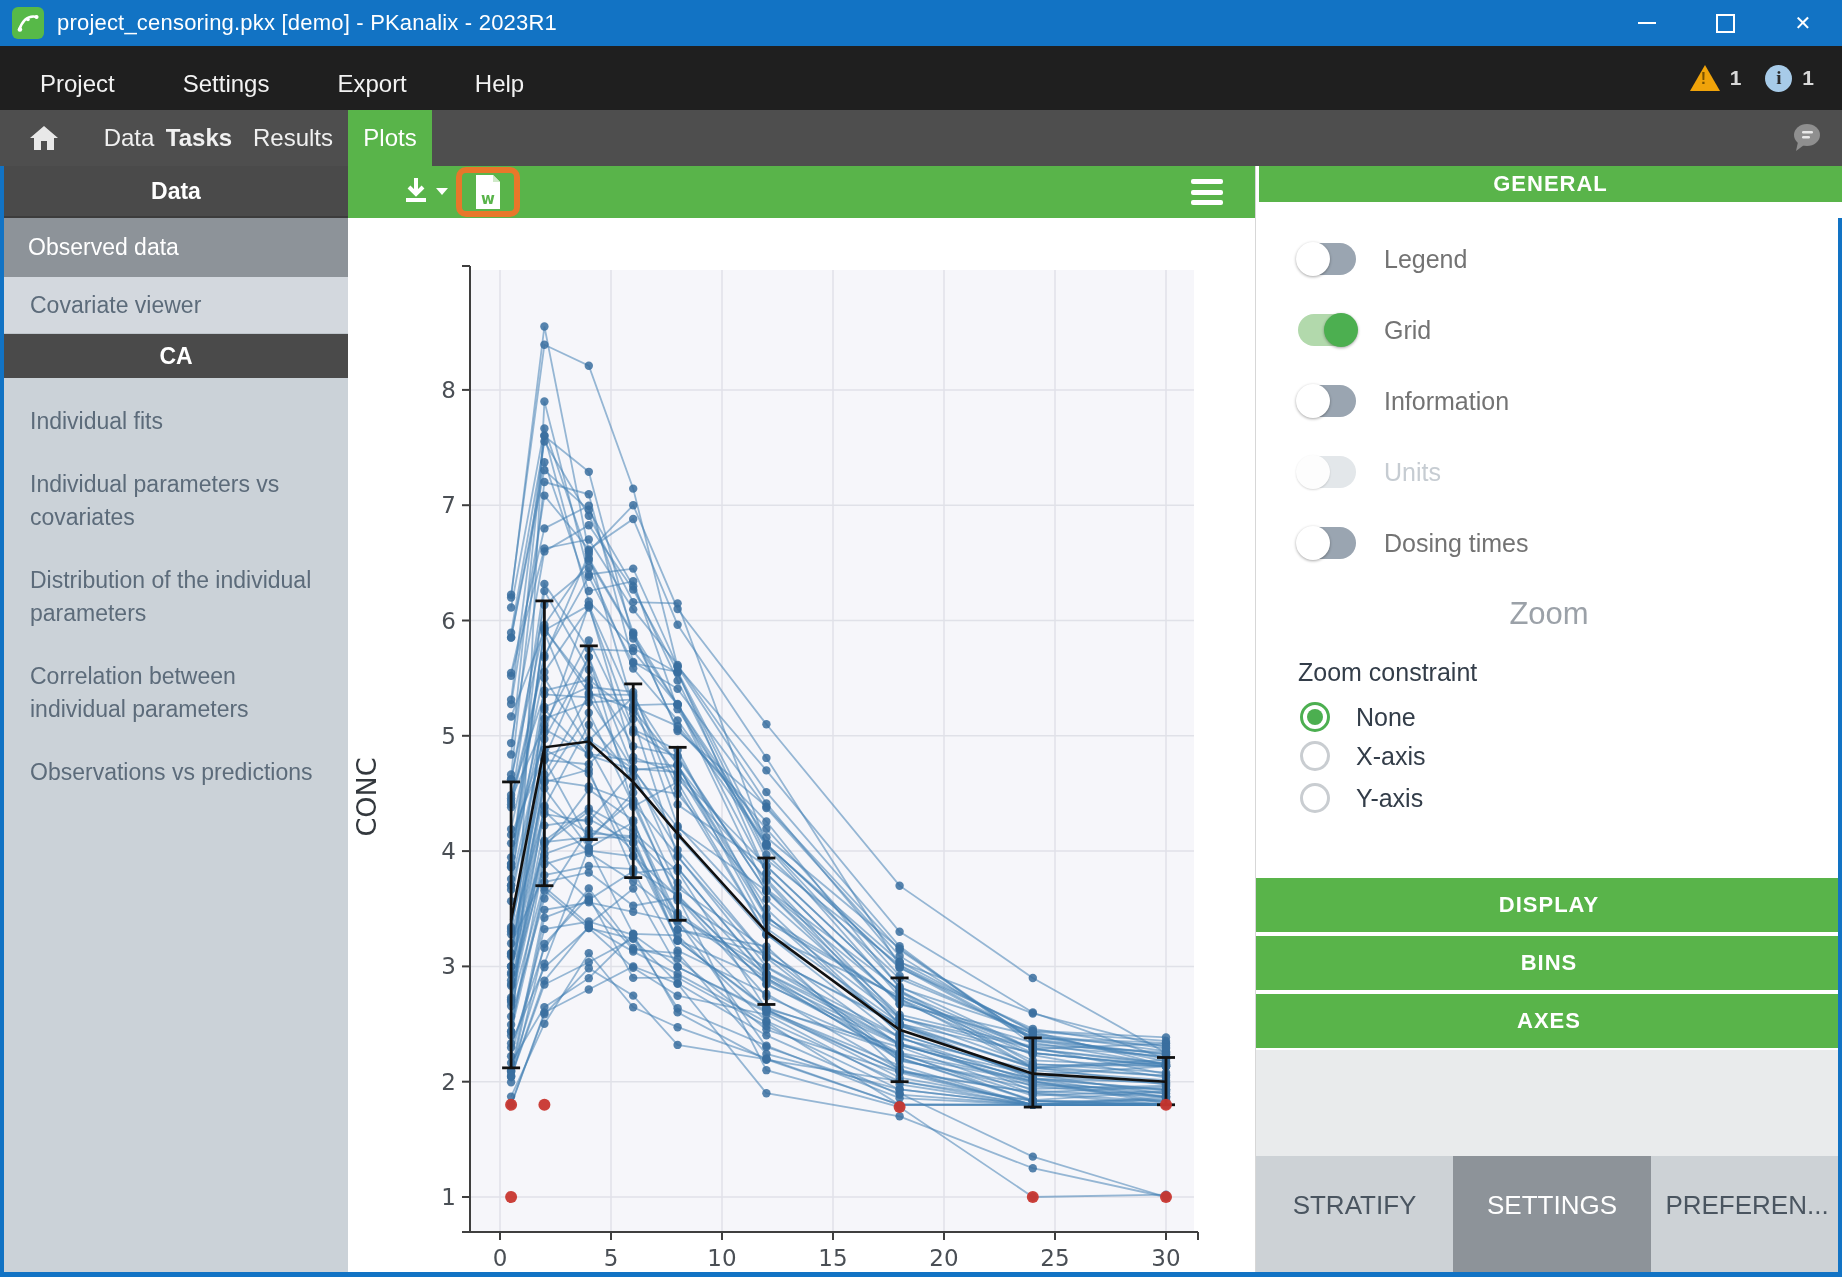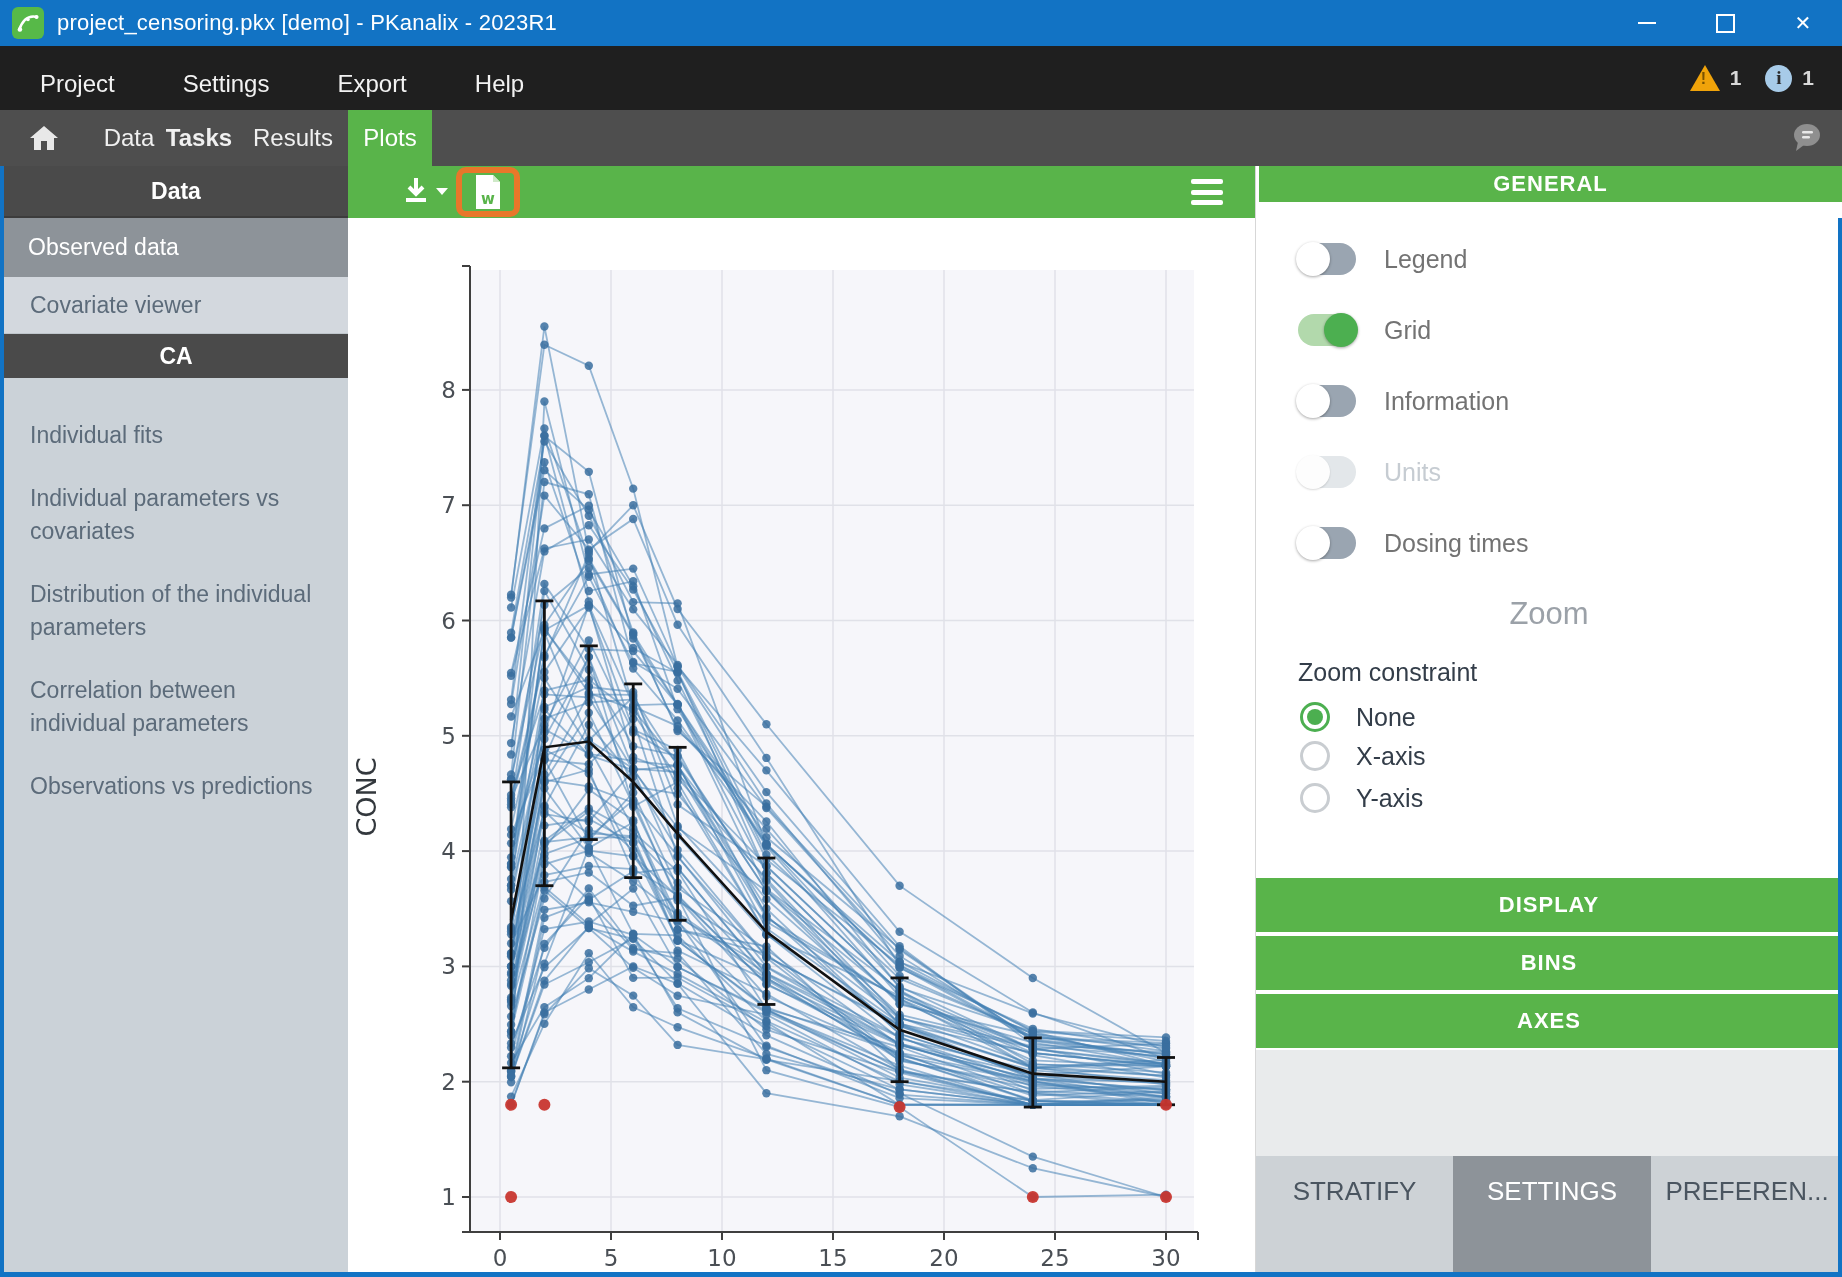--- a/index.html
+++ b/index.html
@@ -82,21 +82,21 @@
   .radio-row{position:absolute;left:44px;height:36px;display:flex;align-items:center;}
   .radio{width:30px;height:30px;border-radius:50%;box-sizing:border-box;border:3px solid #c9cdd1;background:#fff;
          display:flex;align-items:center;justify-content:center;}
   .radio.selected{border-color:#4caf50;}
   .radio.selected::after{content:"";width:16px;height:16px;border-radius:50%;background:#4caf50;}
   .radio-label{margin-left:26px;font-size:25px;color:#333d49;}
   .section-btn{position:absolute;left:0;width:100%;height:54px;background:#59b44a;color:#fff;font-weight:bold;
                font-size:22px;letter-spacing:1px;display:flex;align-items:center;justify-content:center;}
   #panel-filler{position:absolute;left:0;top:884px;width:100%;height:106px;background:#e9ebec;}
   .bottom-tab{position:absolute;top:990px;height:116px;background:#cdd2d6;color:#4a5560;font-size:26px;
-              display:flex;align-items:flex-start;justify-content:center;padding-top:20px;box-sizing:border-box;}
+              display:flex;align-items:flex-start;justify-content:center;padding-top:34px;box-sizing:border-box;}
   .bottom-tab.active{background:#8d9399;color:#ffffff;}
 
   
   .win-border{background:#1273c4;}
 
   svg text{font-family:"DejaVu Sans",sans-serif;}
 </style>
 </head>
 <body>
 
@@ -176,21 +176,21 @@
         <span></span>
         <span></span>
     </div>
   </div>
 
   <div class="abs" id="sidebar">
     <div class="side-header" id="sidebar-header-data">Data</div>
     <div class="side-item" id="sidebar-item-observed">Observed data</div>
     <div class="side-item" id="sidebar-item-covariate">Covariate viewer</div>
     <div class="side-header" id="sidebar-header-ca">CA</div>
-    <div style="padding-top:26px;">
+    <div style="padding-top:12px;">
       <div class="ca-item">Individual fits</div>
       <div class="ca-item">Individual parameters vs covariates</div>
       <div class="ca-item">Distribution of the individual parameters</div>
       <div class="ca-item">Correlation between individual parameters</div>
       <div class="ca-item">Observations vs predictions</div>
     </div>
   </div>
 
   <div class="abs" id="content">
     <svg id="plot-svg" width="907" height="1054" viewBox="0 0 907 1054">

